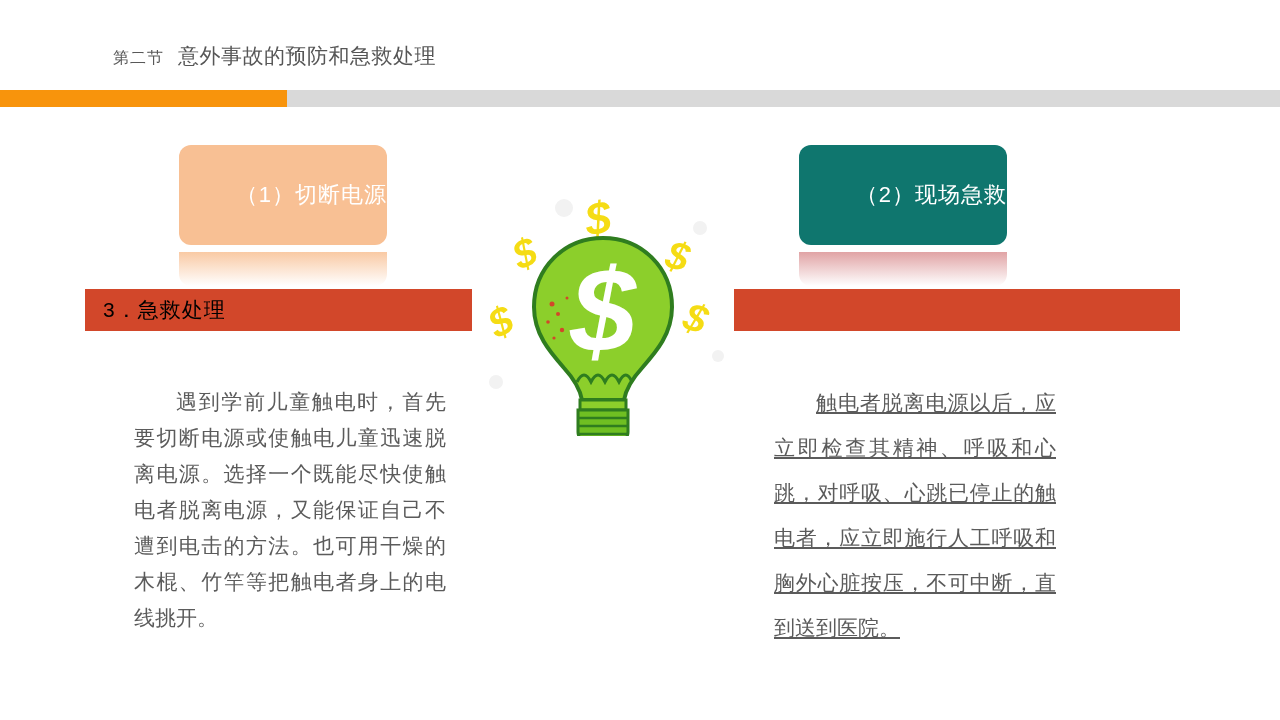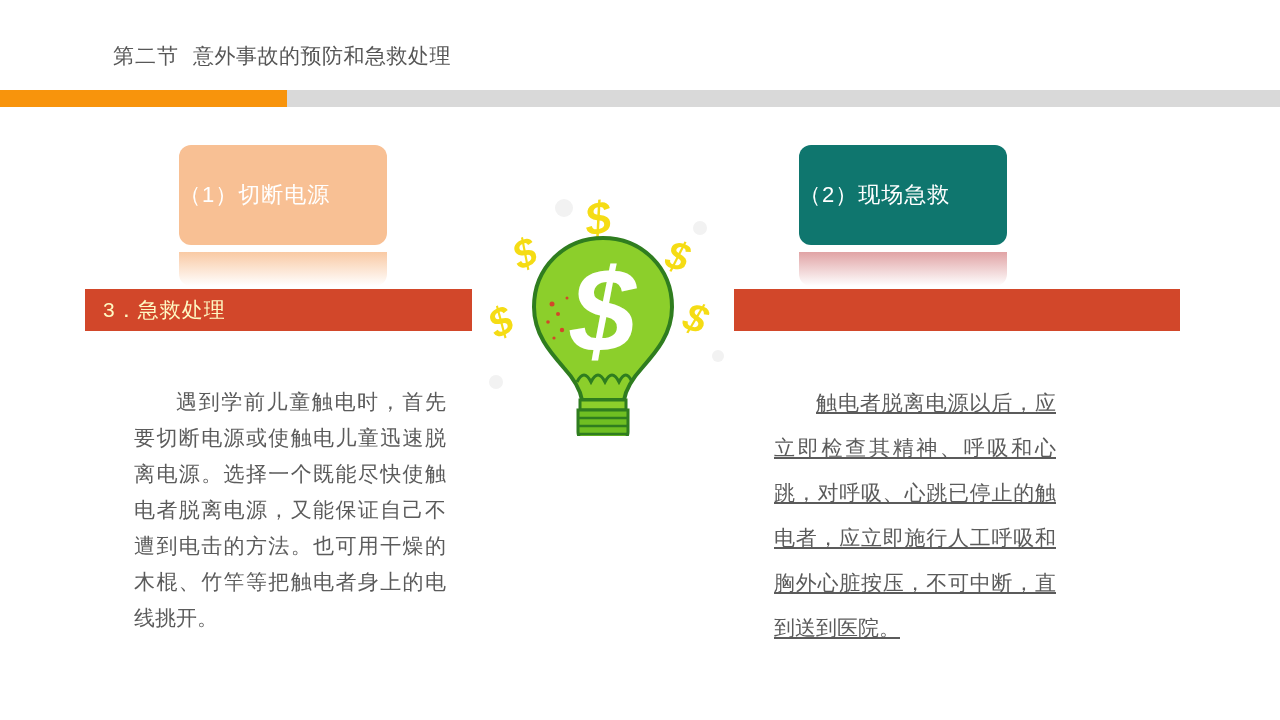--- a/index.html
+++ b/index.html
@@ -23,21 +23,21 @@
   }
   .header-title {
     position: absolute;
     left: 113px; top: 42px;
     font-size: 21px;
     color: #565656;
     letter-spacing: 0.5px;
     white-space: nowrap;
   }
   .header-title .section-no {
-    font-size: 21px;
+    font-size: 16px;
     color: #585858;
     margin-right: 14px;
     letter-spacing: 1px;
   }
   .page-number {
     position: absolute;
     right: 34px; top: 57px;
     font-size: 15px;
     color: #b1b1b1;
     letter-spacing: 1.5px;
@@ -65,21 +65,21 @@
     width: 208px;
     height: 100px;
     border-radius: 12px;
     box-sizing: border-box;
   }
   .callout-label {
     position: absolute;
     left: 0; right: 0;
     top: 50%;
     transform: translateY(-50%);
-    text-align: left;
+    text-align: right;
     font-size: 22px;
     color: #ffffff;
     letter-spacing: 1px;
     white-space: nowrap;
   }
   .callout-reflection {
     position: absolute;
     width: 208px;
     height: 34px;
     border-radius: 0 0 12px 12px;
@@ -97,21 +97,21 @@
     position: absolute;
     left: 85px; top: 289px;
     width: 1095px; height: 42px;
     background: #d2472a;
   }
   .section-banner-label {
     position: absolute;
     left: 18px; top: 50%;
     transform: translateY(-50%);
     font-size: 21px;
-    color: #fef9c3;
+    color: #000000;
     letter-spacing: 1px;
     white-space: nowrap;
   }
 
   
   .illustration {
     position: absolute;
     left: 472px; top: 186px;
     width: 262px; height: 250px;
     background: #ffffff;

